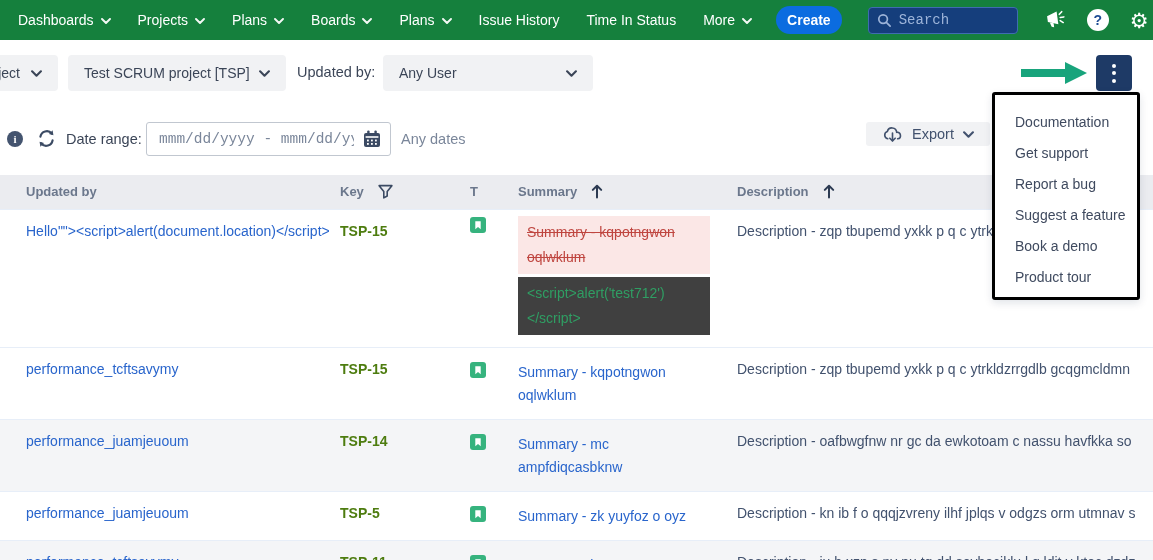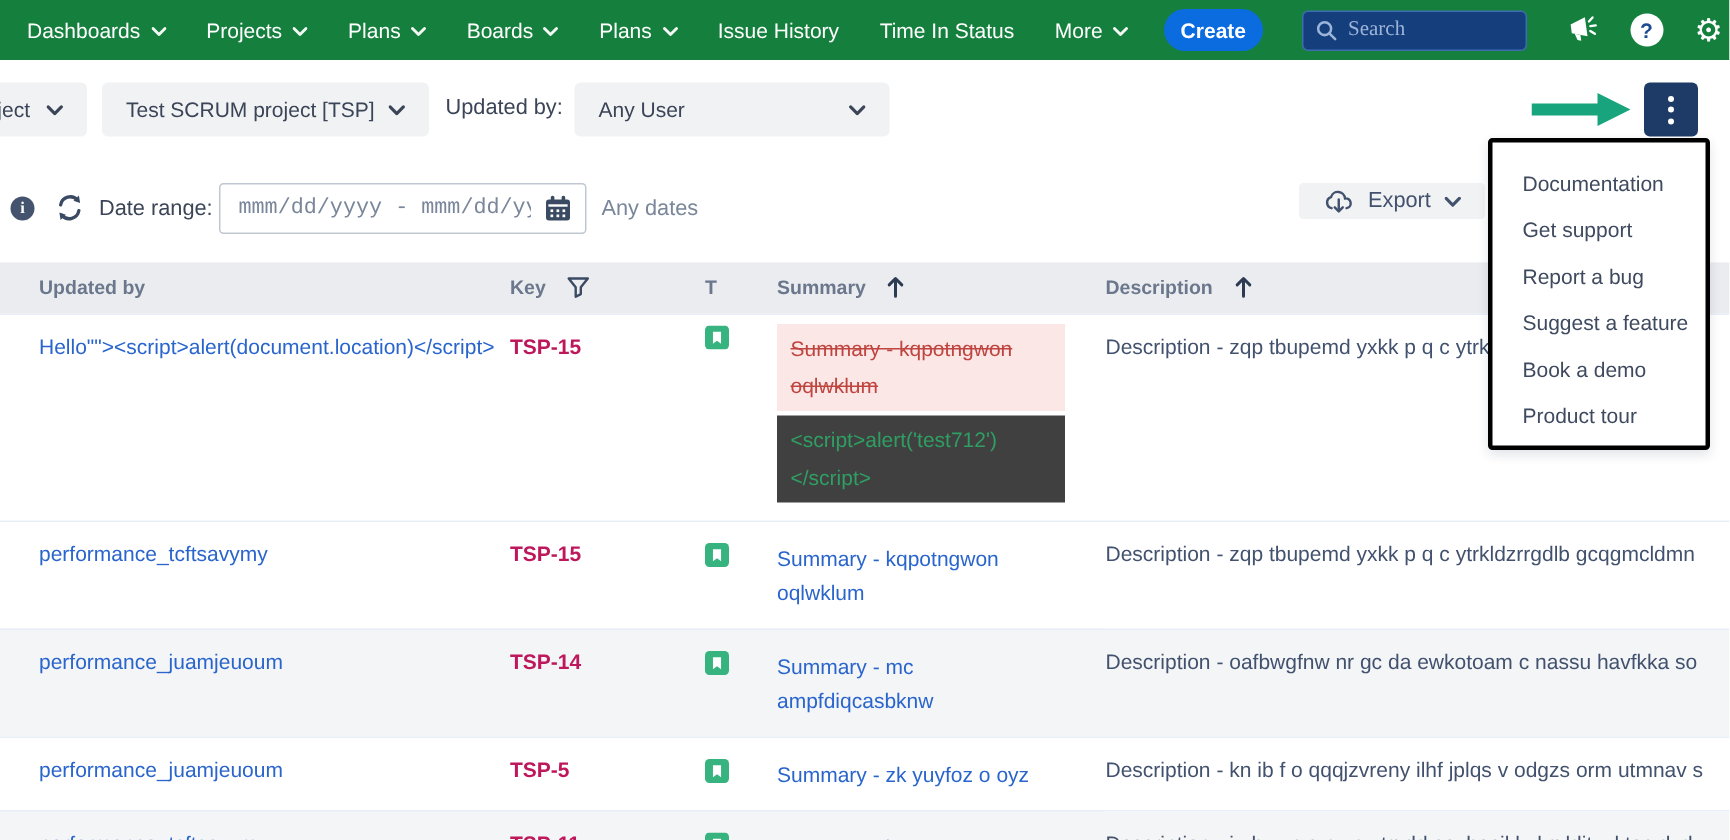--- a/index.html
+++ b/index.html
@@ -24,21 +24,21 @@
     font-size:14px; font-weight:700; padding:6px 11px; border-radius:14px; cursor:pointer;
     font-family:"Liberation Sans", sans-serif;
   }
   .search-box {
     margin-left:26px; width:162px; height:27px; background:#153e7c;
     border:1px solid #3f6cb0; border-radius:4px; display:flex; align-items:center;
     padding:0 8px; gap:7px;
   }
   .search-box input {
     background:transparent; border:none; outline:none; color:#d6e1f5;
-    font-size:14px; width:110px; font-family:Liberation Serif, serif;
+    font-size:14px; width:110px; font-family:Liberation Mono, monospace;
   }
   .search-box input::placeholder { color:#9db4d9; }
   .nav-icons { display:flex; align-items:center; gap:21px; margin-left:26px; }
   .icon-btn { cursor:pointer; display:flex; align-items:center; justify-content:center; }
   .help-circle {
     width:22px; height:22px; border-radius:50%; background:#fff; color:#1d4b93;
     font-weight:700; font-size:14px; display:flex; align-items:center; justify-content:center;
   }
   .gear-glyph { font-size:21px; color:#fff; line-height:1; }
 
@@ -106,21 +106,21 @@
   }
   th .hdr { display:flex; align-items:center; gap:13px; }
   td { vertical-align:top; padding-top:13px; padding-bottom:12px; }
   tbody tr { border-top:1px solid #e7eef8; }
   tbody tr.alt { background:#f4f5f7; }
   .col-updated { padding-left:26px; padding-right:10px;margin-top:47px; }
   .col-type    { padding-left:4px; }
   .col-summary { padding-right:26px; }
   .col-desc    { padding-left:1px; }
   .link { color:#2965cc; cursor:pointer; word-break:break-all; }
-  .key-link { color:#be185d; font-weight:700; cursor:pointer; }
+  .key-link { color:#4d7c0f; font-weight:700; cursor:pointer; }
   .summary-wrap { color:#2965cc; line-height:23px; cursor:pointer;border-radius:21px; }
   .cell-desc-text { color:#42526e; }
   td.col-desc { white-space:nowrap; overflow:hidden; }
   tr.diff-row td { padding-top:6px; }
   tr.diff-row td.col-updated, tr.diff-row td.col-key, tr.diff-row td.col-desc { padding-top:13px; }
   .diff-removed {
     background:#fbe7e6; color:#bf4640; text-decoration:line-through;
     padding:4px 9px; line-height:25px;
   }
   .diff-added {

